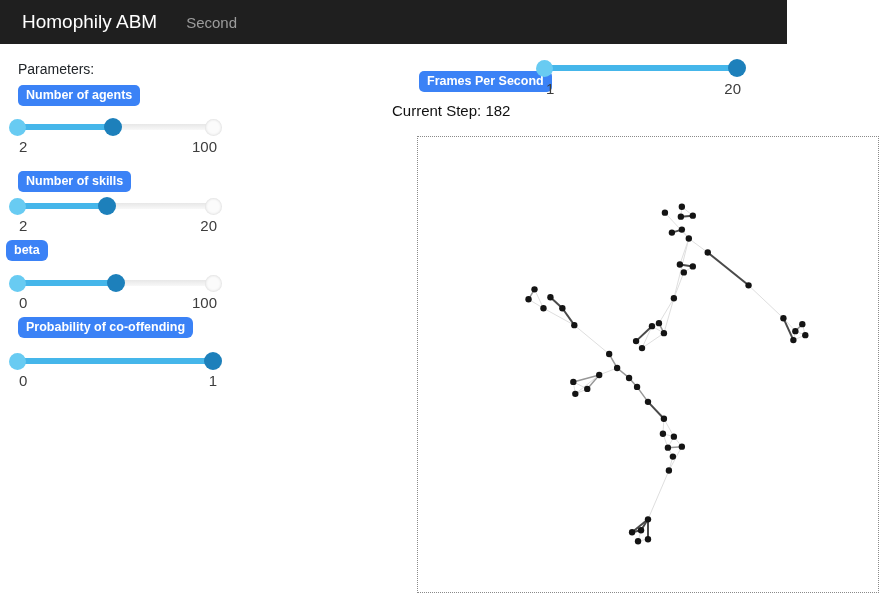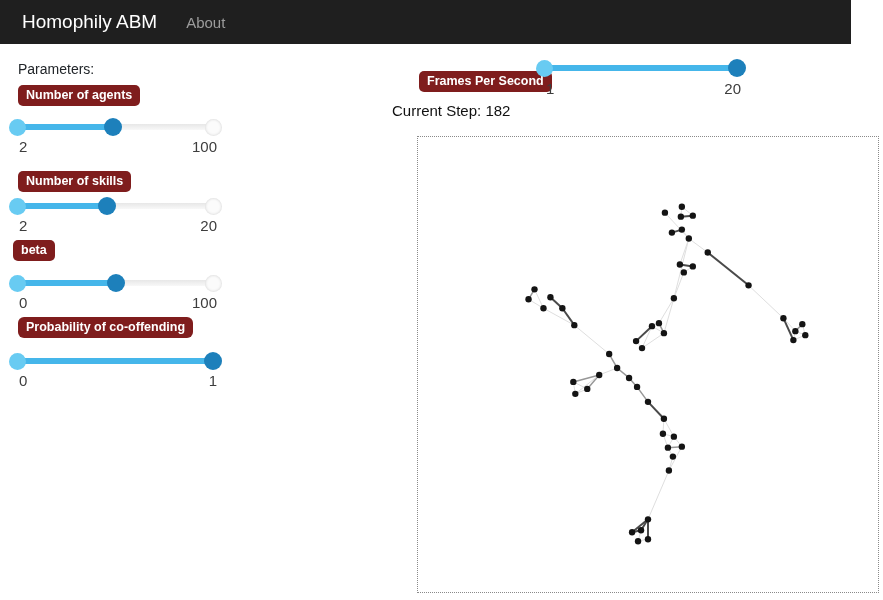--- a/index.html
+++ b/index.html
@@ -1,23 +1,23 @@
 <!DOCTYPE html>
 <html><head>
 <meta charset="utf-8">
 <style>
   * { margin:0; padding:0; box-sizing:border-box; }
   html,body { width:883px; height:600px; overflow:hidden; background:#ffffff;
               font-family:"Liberation Sans", sans-serif; }
-  .navbar { position:absolute; left:0; top:0; width:851px; height:44px;
+  .navbar { position:absolute; left:0; top:0; width:787px; height:44px;
             background:#1f1f1f; display:flex; align-items:center; }
   .brand { color:#ffffff; font-size:19px; margin-left:22px; text-decoration:none; }
   .navlink { color:#9c9c9c; font-size:15px; margin-left:29px; text-decoration:none; }
   .heading { position:absolute; font-size:14px; color:#212529; }
-  .badge { position:absolute; background:#7f1d1d; color:#ffffff; font-weight:bold;
+  .badge { position:absolute; background:#3b82f6; color:#ffffff; font-weight:bold;
            font-size:12.5px; padding:3px 8px 4px 8px; border-radius:5px; line-height:1.15; }
   .slider { position:absolute; height:20px; }
   .slider .rail { position:absolute; left:10px; right:9px; top:7px; height:6px;
                   border-radius:3px; background:linear-gradient(#e7e7e7,#f8f8f8); }
   .slider .track { position:absolute; left:10px; top:7px; height:6px;
                    border-radius:3px; background:#45b6ea; }
   .slider .dot { position:absolute; width:17px; height:17px; border-radius:50%; top:1.5px; }
   .slider .dot.start { left:1px; background:#68cbf2; }
   .slider .dot.end { right:0; background:#fbfbfb; box-shadow:inset 0 0 3px rgba(0,0,0,.18); }
   .slider .handle { position:absolute; width:18px; height:18px; border-radius:50%;
@@ -31,21 +31,21 @@
   svg line.w1 { stroke:#dedede; stroke-width:1; }
   svg line.w2 { stroke:#979797; stroke-width:1.5; }
   svg line.w3 { stroke:#4a4a4a; stroke-width:2; }
   svg circle { fill:#141414; }
 </style>
 </head>
 <body>
 
 <div class="navbar">
   <a href="#" class="brand">Homophily ABM</a>
-  <a href="#" class="navlink">About</a>
+  <a href="#" class="navlink">Second</a>
 </div>
 
 <div class="heading" style="left:18px; top:61px;">Parameters:</div>
 
 <div class="badge" style="left:18px; top:85px;text-align:right;">Number of agents</div>
 <div class="slider" style="left:8px; top:117px; width:214px;">
   <div class="rail"></div>
   <div class="track" style="width: 94.575px;"></div>
   <div class="dot start"></div>
   <div class="dot end"></div>
@@ -62,21 +62,21 @@
   <div class="track" style="width: 88.725px;"></div>
   <div class="dot start"></div>
   <div class="dot end"></div>
   <div class="handle" style="left: 98.725px;"></div>
 </div>
 <div class="slabels" style="left:8px; top:217px; width:214px;">
   <span>2</span>
   <span>20</span>
 </div>
 
-<div class="badge" style="left:13px; top:240px;">beta</div>
+<div class="badge" style="left:6px; top:240px;border-radius:6px;">beta</div>
 <div class="slider" style="left:8px; top:273px; width:214px;">
   <div class="rail"></div>
   <div class="track" style="width: 97.5px;"></div>
   <div class="dot start"></div>
   <div class="dot end"></div>
   <div class="handle" style="left: 107.5px;"></div>
 </div>
 <div class="slabels" style="left:8px; top:294px; width:214px;">
   <span>0</span>
   <span>100</span>

